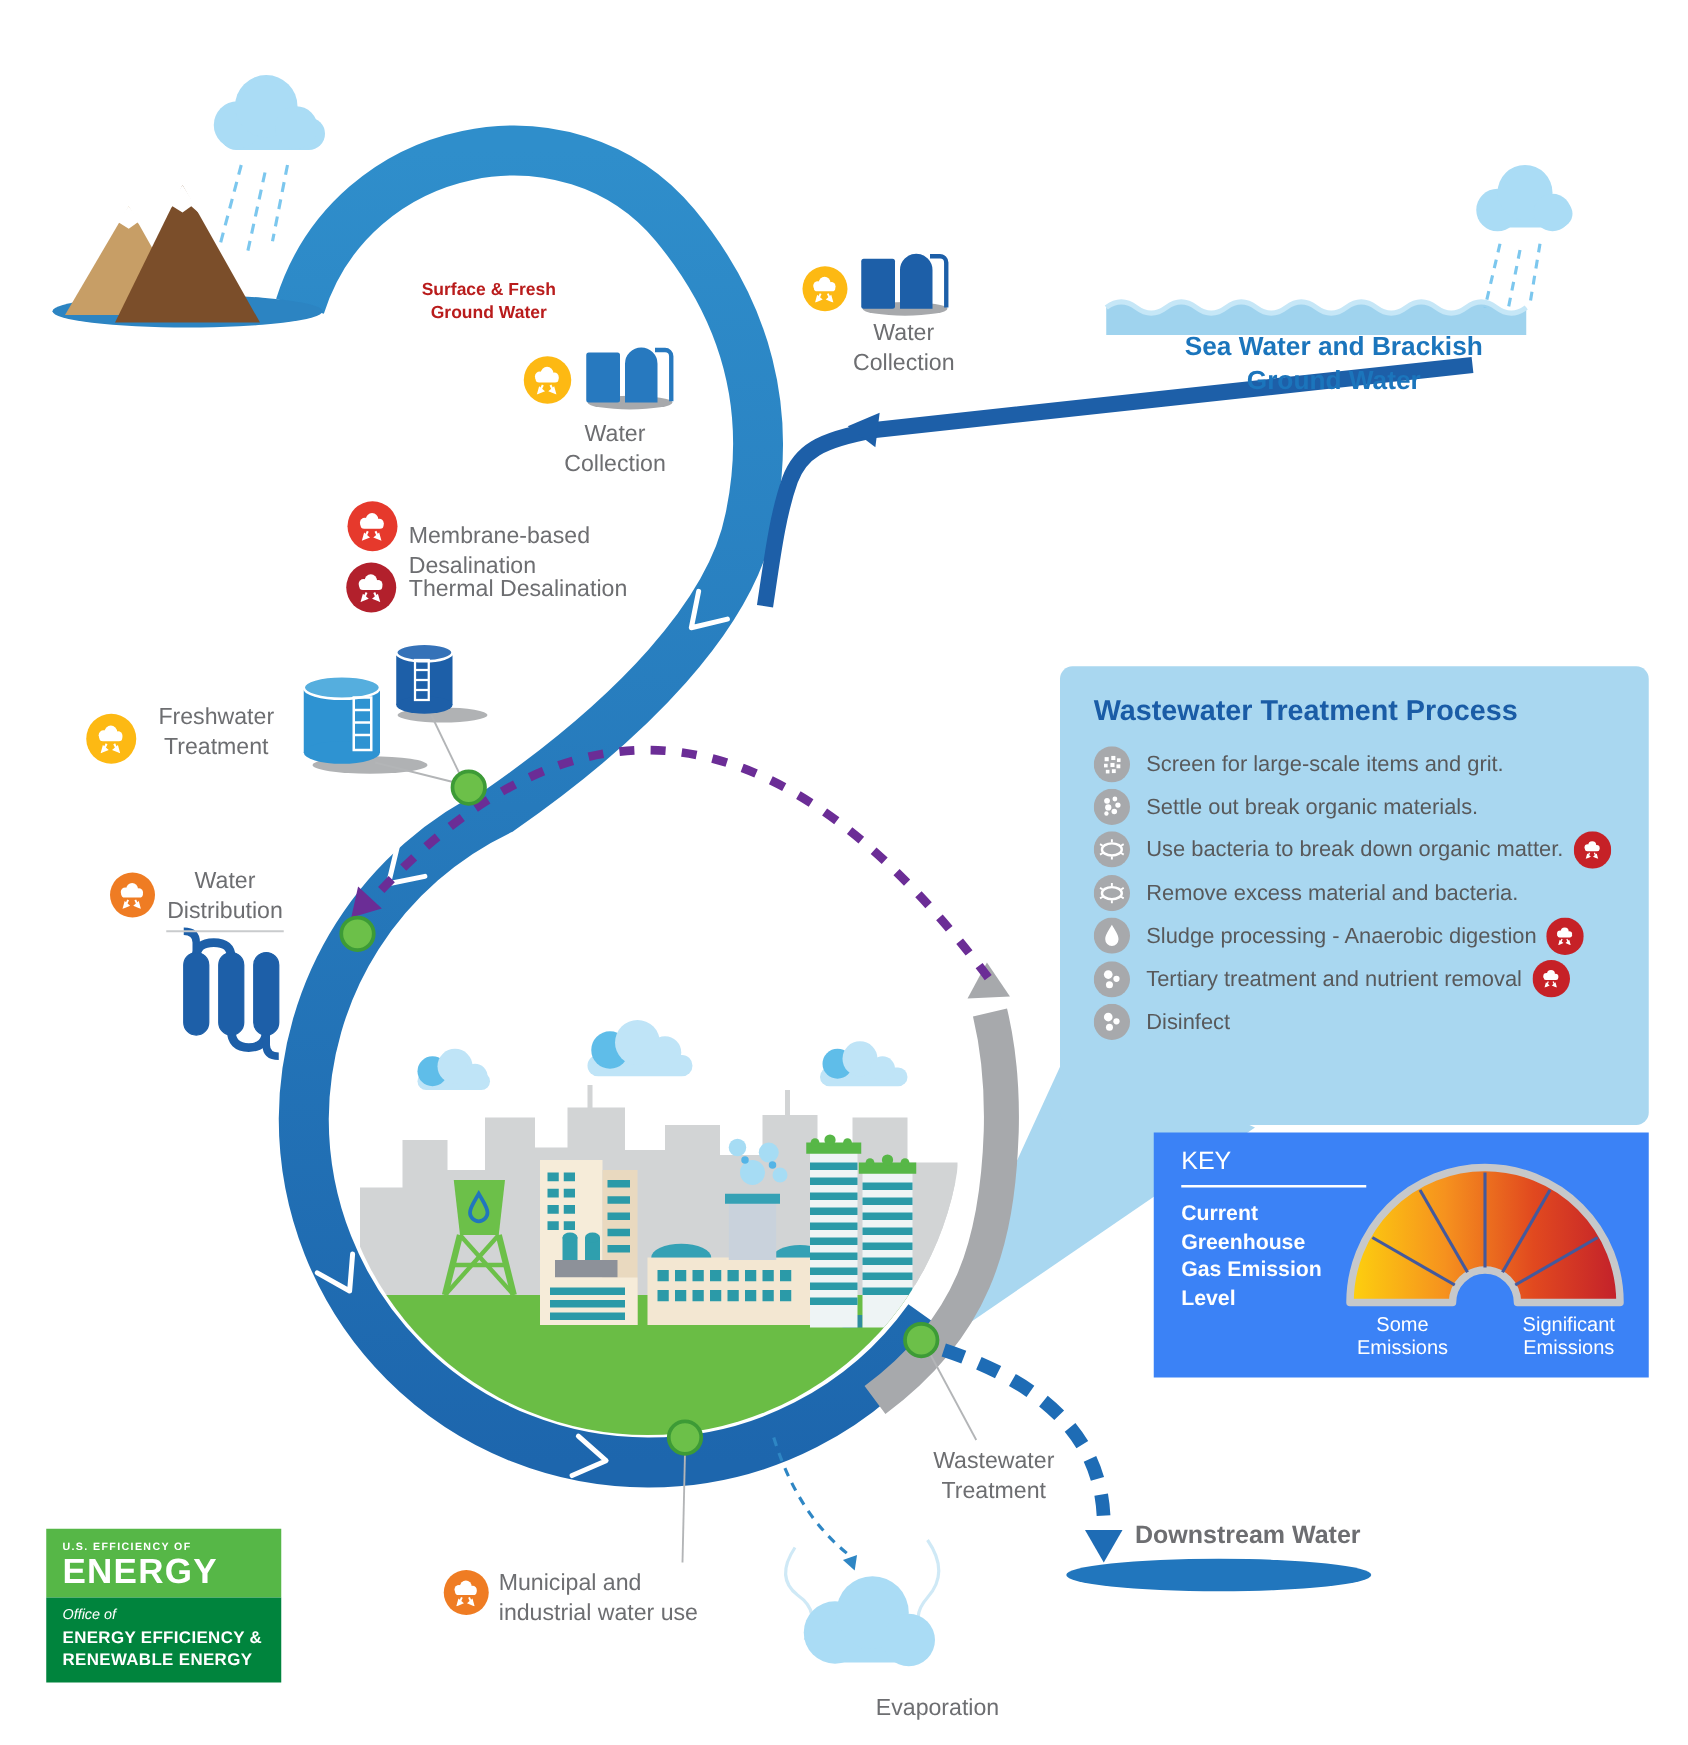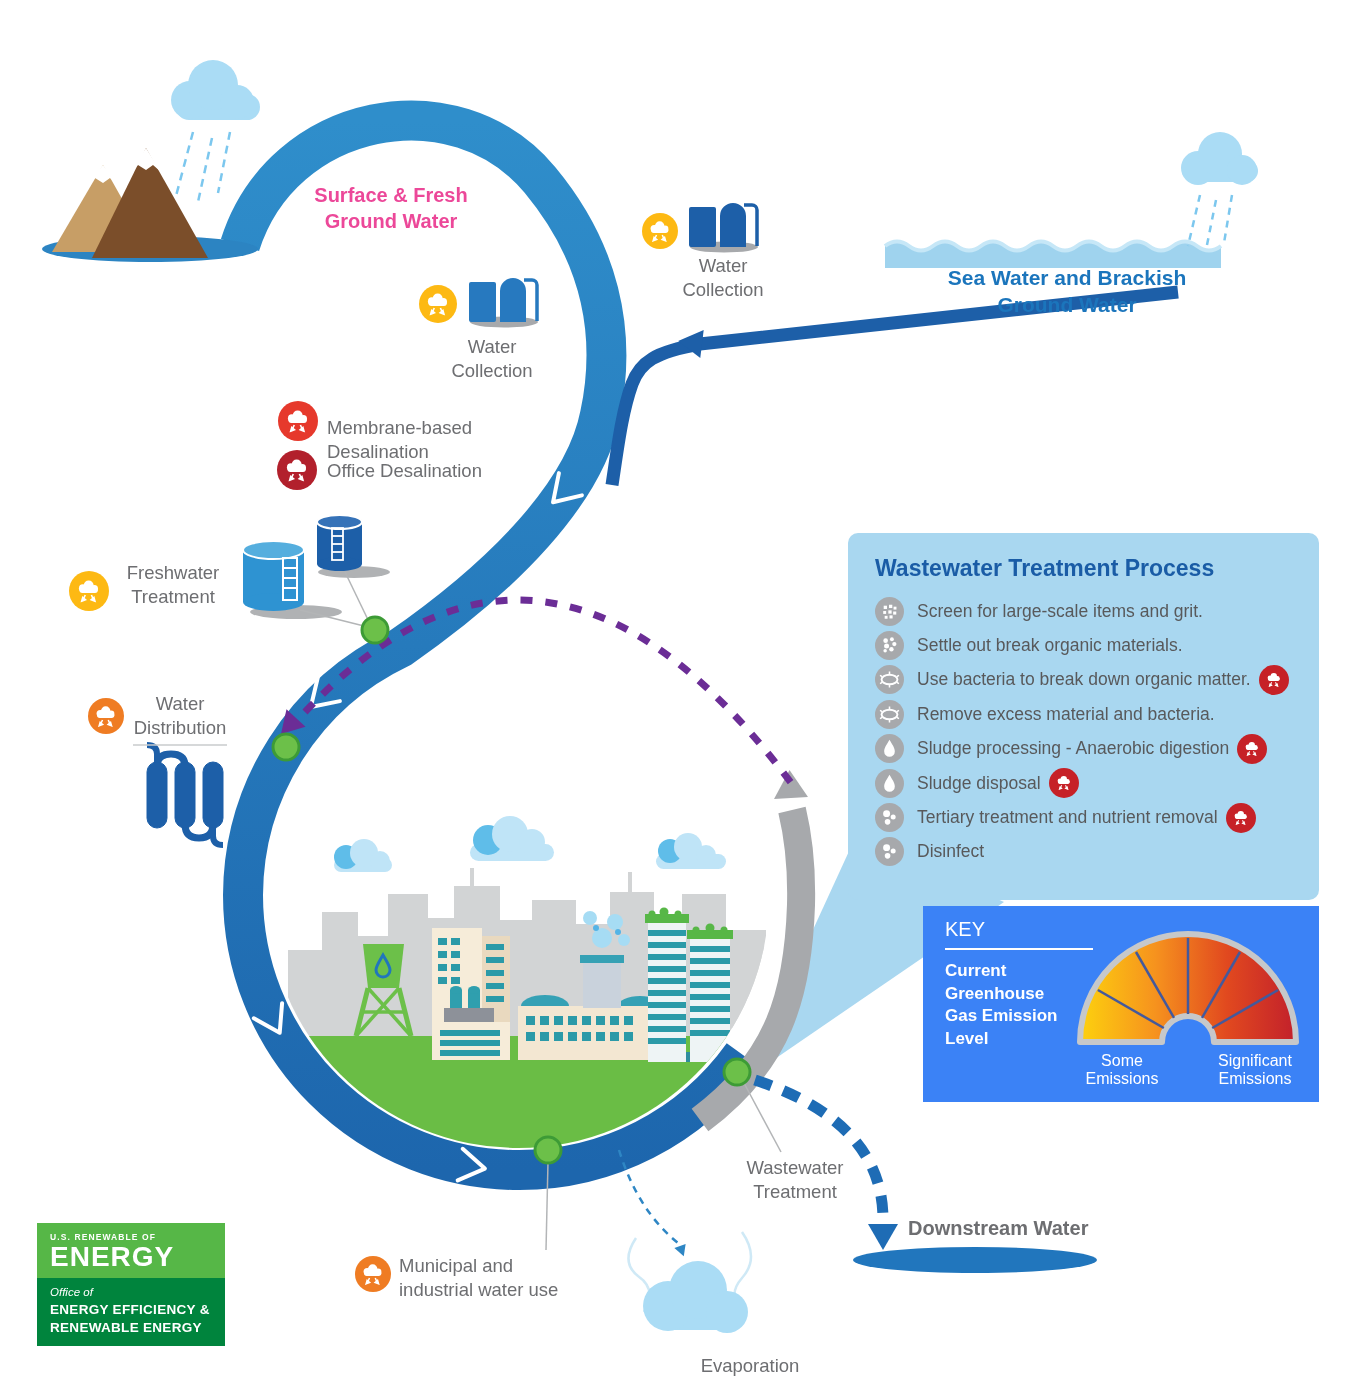--- a/index.html
+++ b/index.html
@@ -1,21 +1,21 @@
 <!DOCTYPE html>
 <html><head>
 <meta charset="utf-8">
 <style>
   html,body{margin:0;padding:0;background:#fff;}
   .stage{position:relative;width:1350px;height:1396px;background:#fff;overflow:hidden;
          font-family:"Liberation Sans",sans-serif;}
   .art{position:absolute;left:0;top:0;}
   .lbl{position:absolute;color:#6d6e71;font-size:18.5px;line-height:1.28;white-space:pre-line;}
   .center{text-align:center;}
-  .surface{color:#ec4899;font-weight:bold;font-size:20px;line-height:1.3;}
+  .surface{color:#b91c1c;font-weight:bold;font-size:14px;line-height:1.3;margin-top:40px;}
   .seablue{color:#1b75bc;font-weight:bold;font-size:21px;line-height:1.3;}
   .big{font-size:20px;font-weight:bold;}
   
   .proc-panel{position:absolute;left:848px;top:533px;width:471px;height:367px;
               background:#a9d7f0;border-radius:10px;}
   .proc-title{margin:22px 0 12px 27px;font-size:23px;font-weight:bold;color:#1a5ca6;}
   .proc-row{display:flex;align-items:center;height:34.4px;padding-left:27px;}
   .proc-ic{flex:0 0 auto;margin-right:13px;}
   .proc-label{font-size:17.5px;color:#58595b;}
   .proc-badge{margin-left:8px;flex:0 0 auto;}
@@ -438,21 +438,21 @@
   <div class="lbl surface center" style="left:296px;top:182px;width:190px;">Surface &amp; Fresh
 Ground Water</div>
   <div class="lbl center" style="left:427px;top:335px;width:130px;">Water
 Collection</div>
   <div class="lbl center" style="left:658px;top:254px;width:130px;">Water
 Collection</div>
   <div class="lbl seablue center" style="left:933px;top:264px;width:268px;">Sea Water and Brackish
 Ground Water</div>
   <div class="lbl" style="left:327px;top:416px;">Membrane-based
 Desalination</div>
-  <div class="lbl" style="left:327px;top:459px;">Office Desalination</div>
+  <div class="lbl" style="left:327px;top:459px;">Thermal Desalination</div>
   <div class="lbl center" style="left:112px;top:561px;width:122px;">Freshwater
 Treatment</div>
   <div class="lbl center" style="left:130px;top:692px;width:100px;">Water
 Distribution</div>
   <div class="lbl center" style="left:731px;top:1156px;width:128px;">Wastewater
 Treatment</div>
   <div class="lbl big" style="left:908px;top:1216px;">Downstream Water</div>
   <div class="lbl" style="left:399px;top:1254px;">Municipal and
 industrial water use</div>
   <div class="lbl center" style="left:694px;top:1354px;width:112px;">Evaporation</div>
@@ -504,31 +504,20 @@
       <circle cx="15" cy="15" r="15" fill="#a7a9ac"></circle>
       <use class="glyph-use" x="0" y="0" width="30" height="30" href="#g-droplet" xlink:href="#g-droplet"></use>
     </svg>
     <span class="proc-label">Sludge processing - Anaerobic digestion</span>
     <svg class="proc-badge" width="30" height="30" viewBox="0 0 30 30" style="">
       <circle cx="15" cy="15" r="15" fill="#c62127"></circle>
       <use href="#sym-cloud" x="5.5" y="6.5" width="19" height="15.5"></use>
     </svg>
   </div>
 
-  <div class="proc-row">
-    <svg class="proc-ic" width="29" height="29" viewBox="0 0 30 30">
-      <circle cx="15" cy="15" r="15" fill="#a7a9ac"></circle>
-      <use class="glyph-use" x="0" y="0" width="30" height="30" href="#g-droplet" xlink:href="#g-droplet"></use>
-    </svg>
-    <span class="proc-label">Sludge disposal</span>
-    <svg class="proc-badge" width="30" height="30" viewBox="0 0 30 30" style="">
-      <circle cx="15" cy="15" r="15" fill="#c62127"></circle>
-      <use href="#sym-cloud" x="5.5" y="6.5" width="19" height="15.5"></use>
-    </svg>
-  </div>
 
   <div class="proc-row">
     <svg class="proc-ic" width="29" height="29" viewBox="0 0 30 30">
       <circle cx="15" cy="15" r="15" fill="#a7a9ac"></circle>
       <use class="glyph-use" x="0" y="0" width="30" height="30" href="#g-bubbles" xlink:href="#g-bubbles"></use>
     </svg>
     <span class="proc-label">Tertiary treatment and nutrient removal</span>
     <svg class="proc-badge" width="30" height="30" viewBox="0 0 30 30" style="">
       <circle cx="15" cy="15" r="15" fill="#c62127"></circle>
       <use href="#sym-cloud" x="5.5" y="6.5" width="19" height="15.5"></use>
@@ -572,21 +561,21 @@
       </g>
     </svg>
     <div class="gauge-lbl gauge-some">Some
 Emissions</div>
     <div class="gauge-lbl gauge-sig">Significant
 Emissions</div>
   </div>
 
   <div class="logo">
     <div class="logo-top">
-      <div class="logo-dept">U.S. RENEWABLE OF</div>
+      <div class="logo-dept">U.S. EFFICIENCY OF</div>
       <div class="logo-name">ENERGY</div>
     </div>
     <div class="logo-bottom">
       <div class="logo-office">Office of</div>
       <div class="logo-line">ENERGY EFFICIENCY &amp;</div>
       <div class="logo-line">RENEWABLE ENERGY</div>
     </div>
   </div>
 
 </div>

